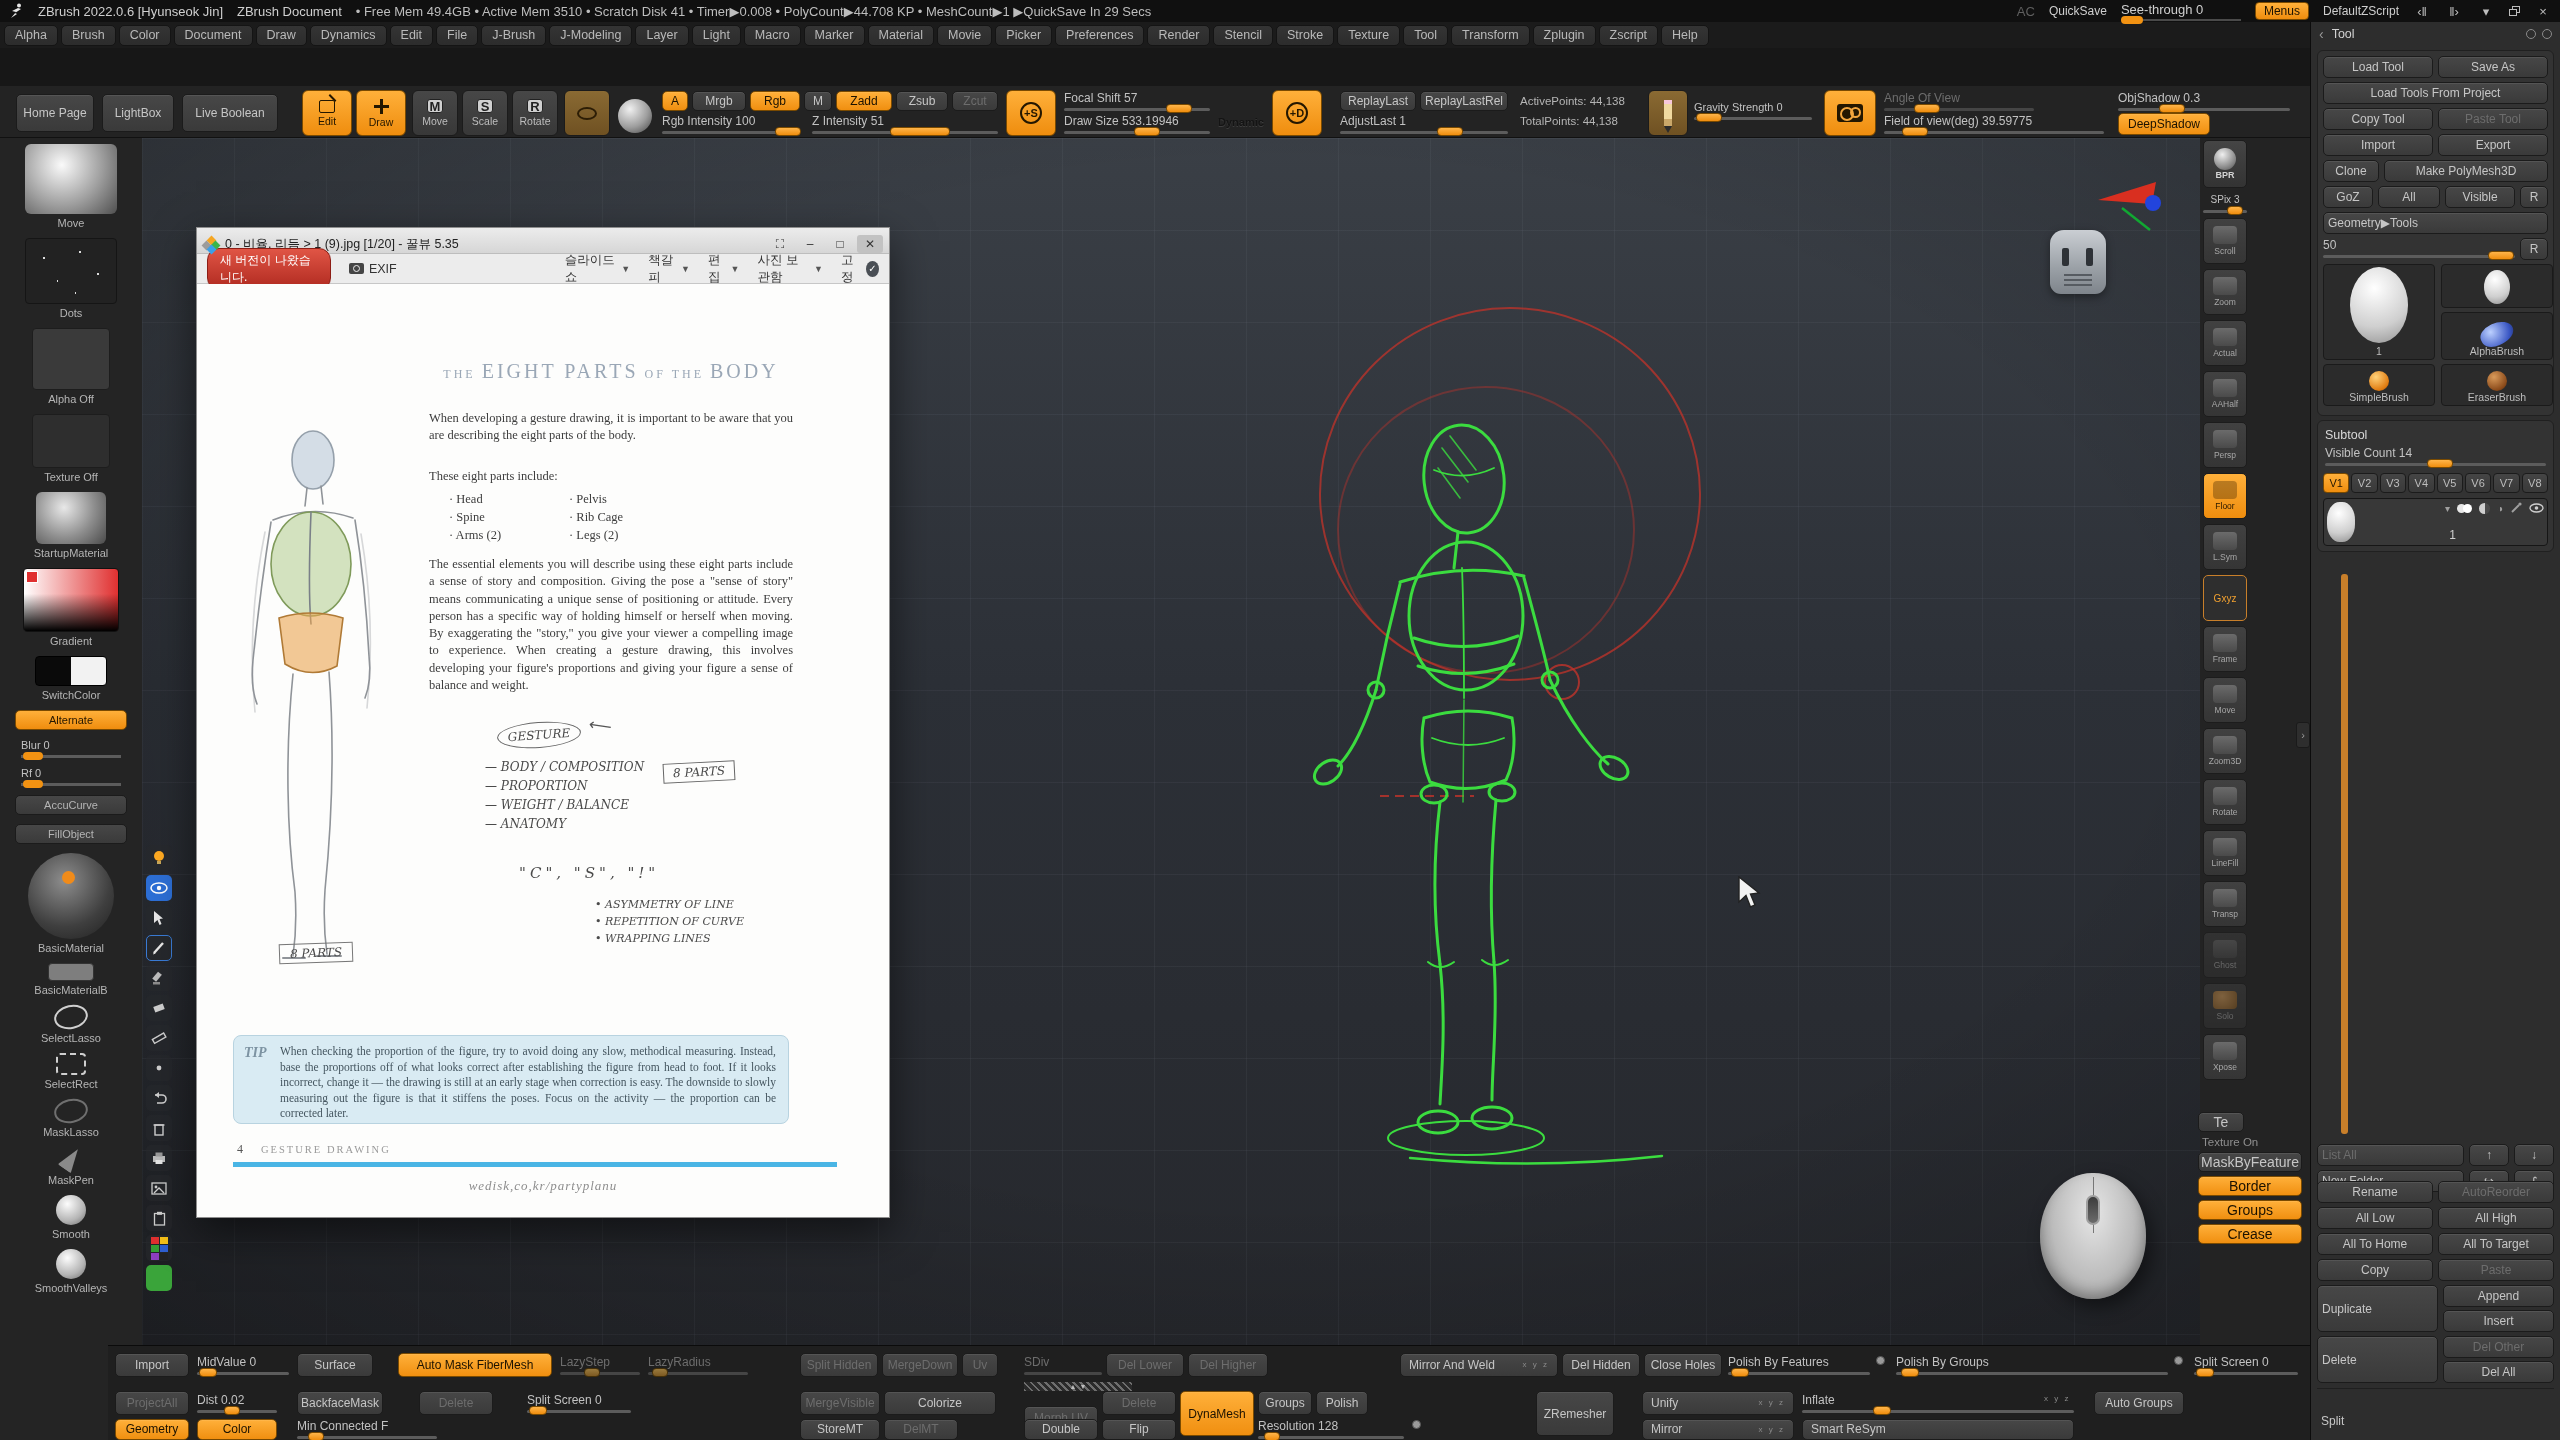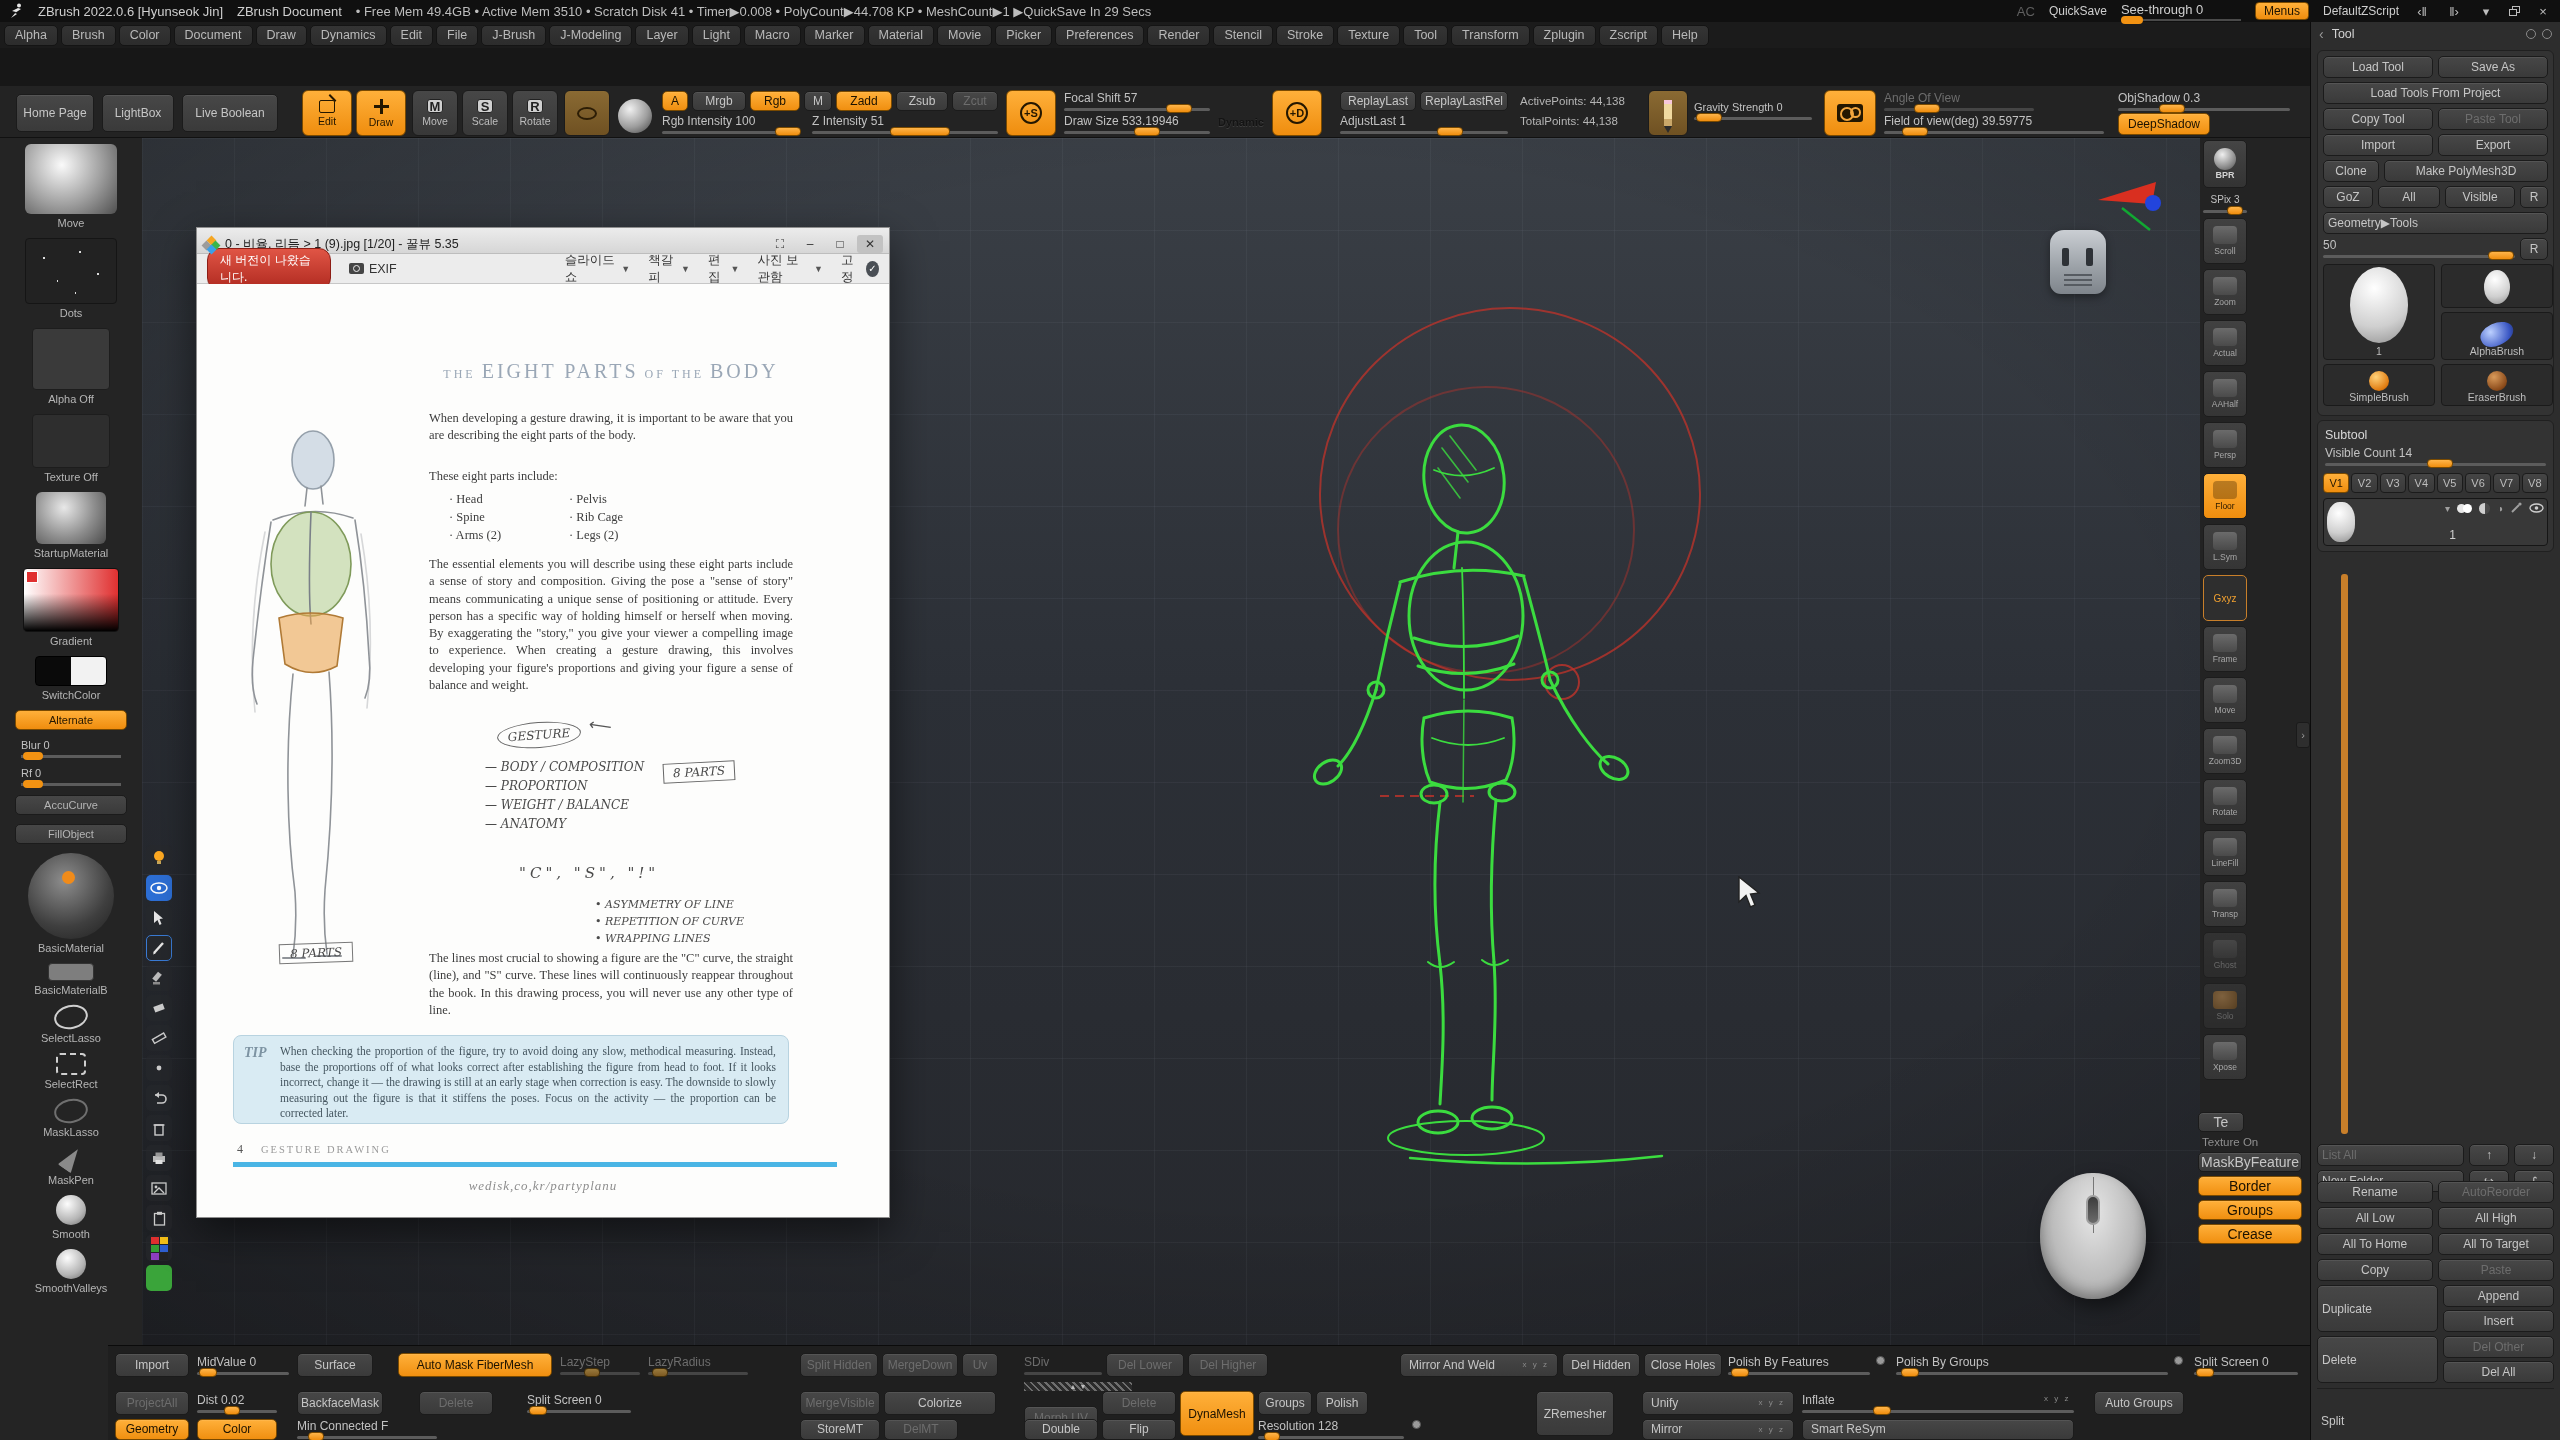--- a/index.html
+++ b/index.html
@@ -841,21 +841,20 @@
             <li>ANATOMY</li>
           </ul>
         <div id="parts-note" class="hand">8 PARTS</div>
         <div id="curves-line" class="hand">"C", "S", "!"</div>
         <ul id="subnotes" class="hand">
             <li>ASYMMETRY OF LINE</li>
             <li>REPETITION OF CURVE</li>
             <li>WRAPPING LINES</li>
           </ul>
 
-        <p class="pg-p" style="left:232px;top:666px;width:364px">The lines most crucial to showing a figure are the "C" curve, the straight (line), and "S" curve.  These lines will continuously reappear throughout the book.  In this drawing process, you will never use any other type of line.</p>
 
         <div id="tipbox">
           <span class="tiplbl">TIP</span>
           <span>When checking the proportion of the figure, try to avoid doing any slow, methodical measuring.  Instead, base the proportions off of what looks correct after establishing the figure from head to foot.  If it looks incorrect, change it — the drawing is still at an early stage when correction is easy.  The downside to slowly measuring out the figure is that it stiffens the poses.  Focus on the activity — the proportion can be corrected later.</span>
         </div>
 
         <div id="pg-footer">4</div>
         <div id="pg-chapter">GESTURE DRAWING</div>
         <div id="pg-bar"></div>
         <div id="pg-watermark">wedisk,co,kr/partyplanu</div>

